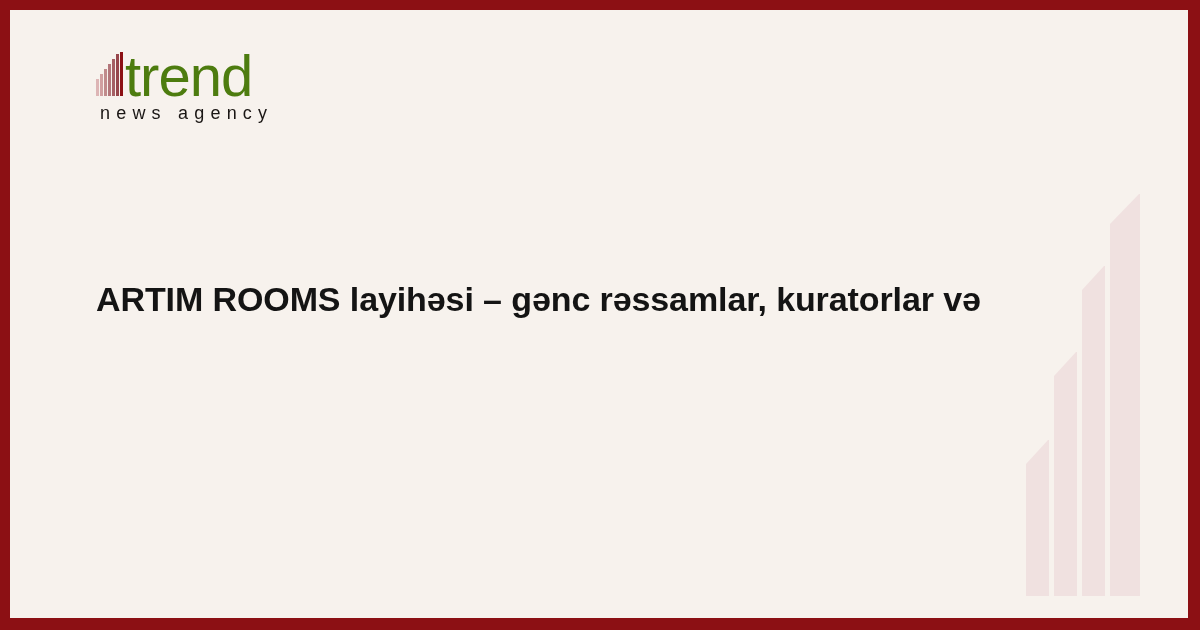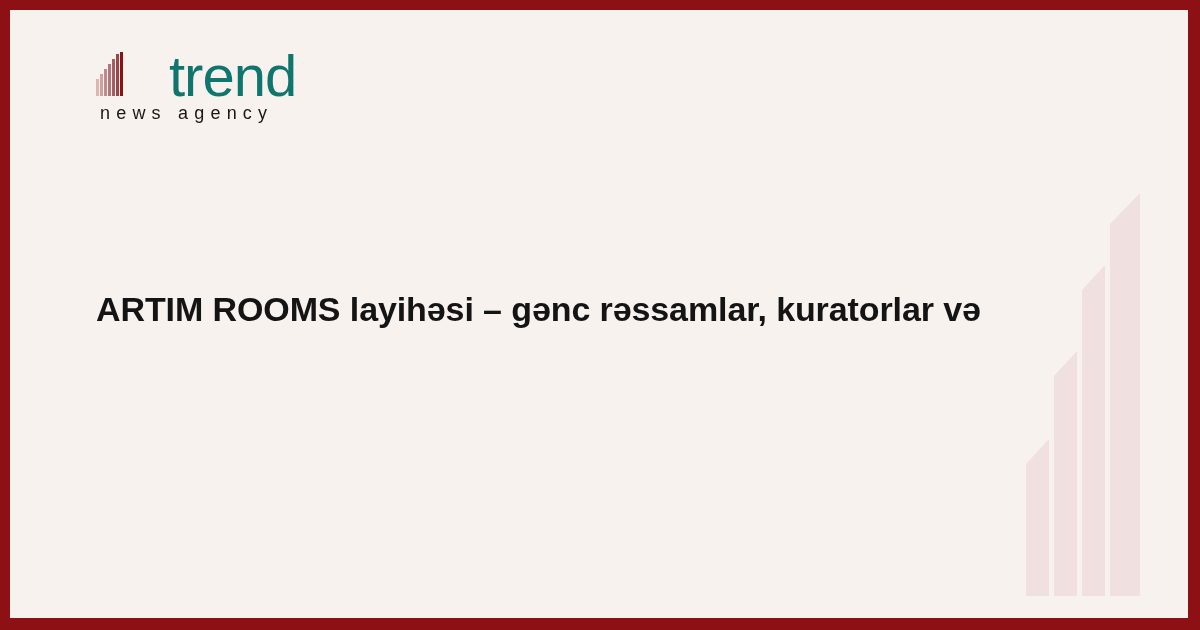--- a/index.html
+++ b/index.html
@@ -93,41 +93,40 @@
   .lb5 { height:37px; background:#a55f64; }
   .lb6 { height:42px; background:#97464c; }
   .lb7 { height:44px; background:#8c1014; }
 
   .logo-word {
     font-family:"Liberation Sans", sans-serif;
     font-size:58px;
     font-weight:300;
     letter-spacing:-1px;
     line-height:0.82;
-    color:#0f766e;
+    color:#4d7c0f;
     position:relative;
     top:2px;
-    margin-left:44px;
   }
 
   .logo-sub {
     margin-top:5px;
     margin-left:4px;
     font-family:"Liberation Sans", sans-serif;
     font-size:18px;
     font-weight:400;
     letter-spacing:6.2px;
     color:#1a1614;
   }
 
   
   .headline {
     position:absolute;
     left:86px;
-    top:276px;
+    top:266px;
     width:960px;
     font-family:"Liberation Sans", sans-serif;
     font-size:34px;
     font-weight:700;
     line-height:1.40;
     color:#141414;
     letter-spacing:-0.1px;
   }
   .headline-line { display:block; white-space:nowrap; }
 </style>

